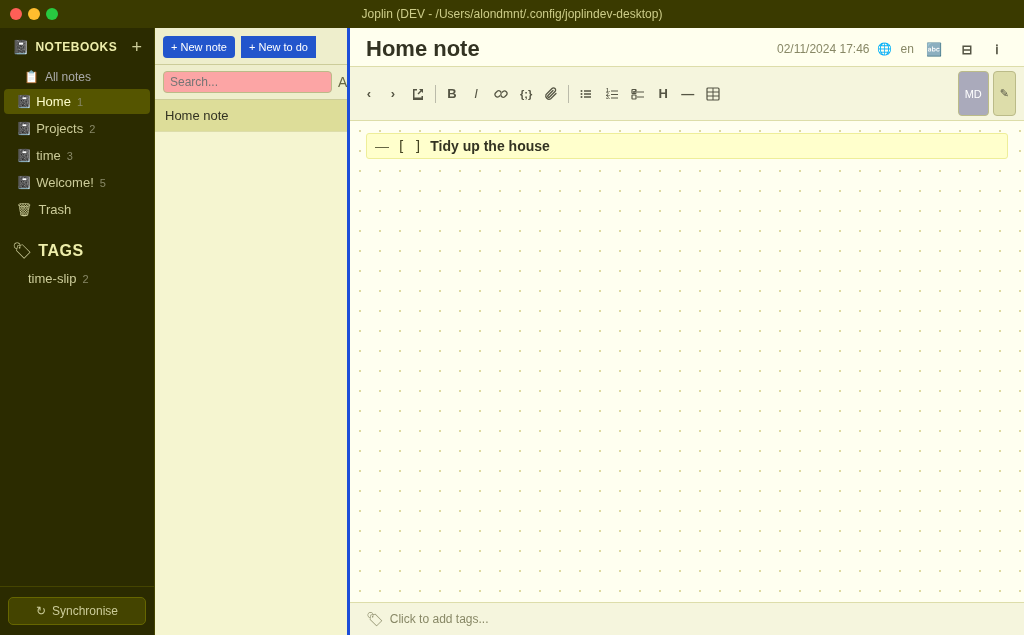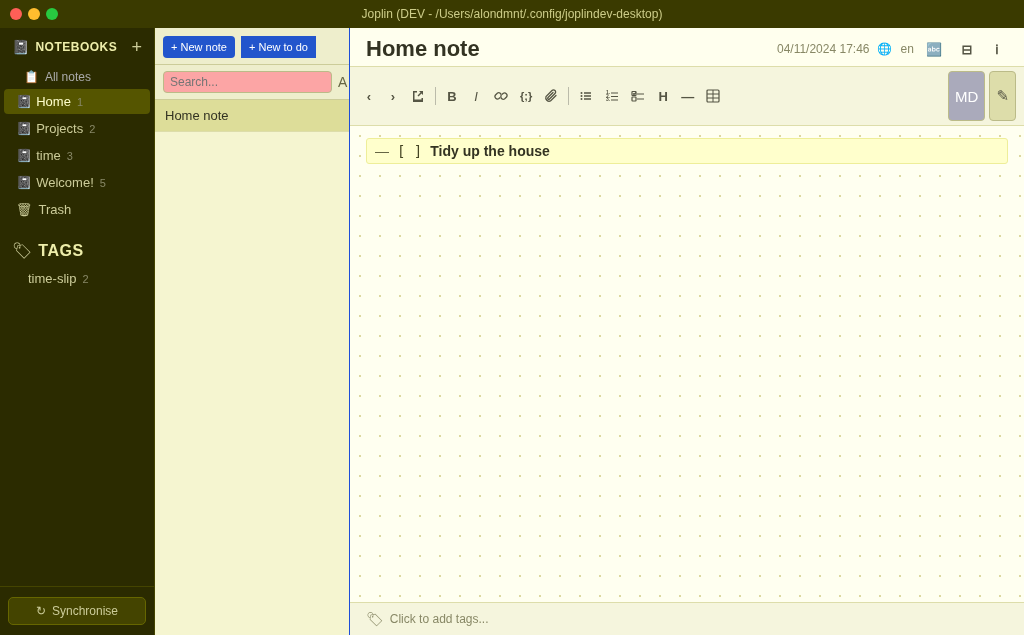--- a/index.html
+++ b/index.html
@@ -163,21 +163,21 @@
       justify-content: center;
     }
 
     
     .note-list-panel {
       width: 195px;
       background: #f5f5d0;
       display: flex;
       flex-direction: column;
       flex-shrink: 0;
-      border-right: 1px solid #1d4ed8;
+      border-right: 3px solid #1d4ed8;
     }
     .note-list-toolbar {
       display: flex;
       gap: 6px;
       padding: 8px 8px 6px 8px;
       background: #eeeecc;
       border-bottom: 1px solid #cccc99;
     }
     .new-note-btn {
       background: #2255cc;
@@ -336,21 +336,21 @@
     .tag-icon { font-size: 14px; }
     .md-icon-group {
       display: flex;
       gap: 4px;
     }
     .md-toggle-btn {
       background: #ddddaa;
       border: 1px solid #bbbb88;
       border-radius: 4px;
       padding: 15px 6px;
-      font-size: 15px;
+      font-size: 11px;
       cursor: pointer;
       color: #555544;
     }
     .md-toggle-btn.active {
       background: #aaaabb;
       color: #ffffff;
     }
   </style>
 </head>
 <body>
@@ -441,21 +441,21 @@
       <div class="note-item active">
         <span>Home note</span>
       </div>
     </div>
   </div>
 
   <div class="editor-panel">
     <div class="editor-header">
       <span class="note-title-display">Home note</span>
       <div class="editor-meta">
-        <span>04/11/2024 17:46</span>
+        <span>02/11/2024 17:46</span>
         <span>🌐</span>
         <span>en</span>
         <button class="toolbar-btn">🔤</button>
         <button class="toolbar-btn">⊟</button>
         <button class="toolbar-btn">ℹ</button>
       </div>
     </div>
 
     <div class="editor-toolbar">
       <button class="toolbar-btn">‹</button>

